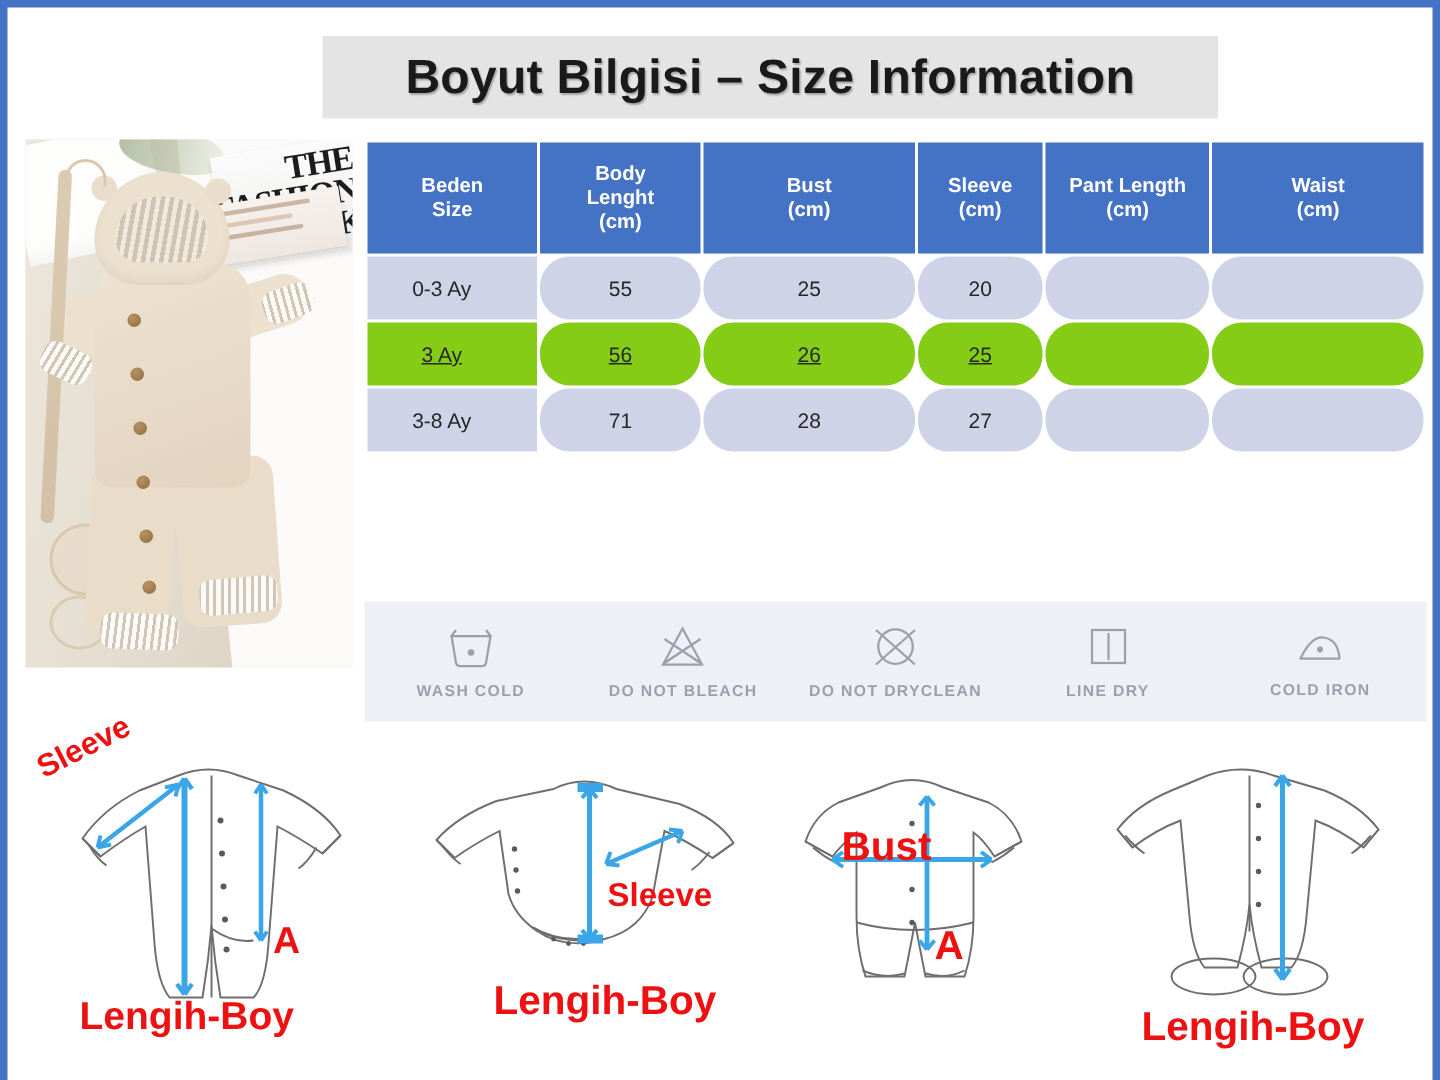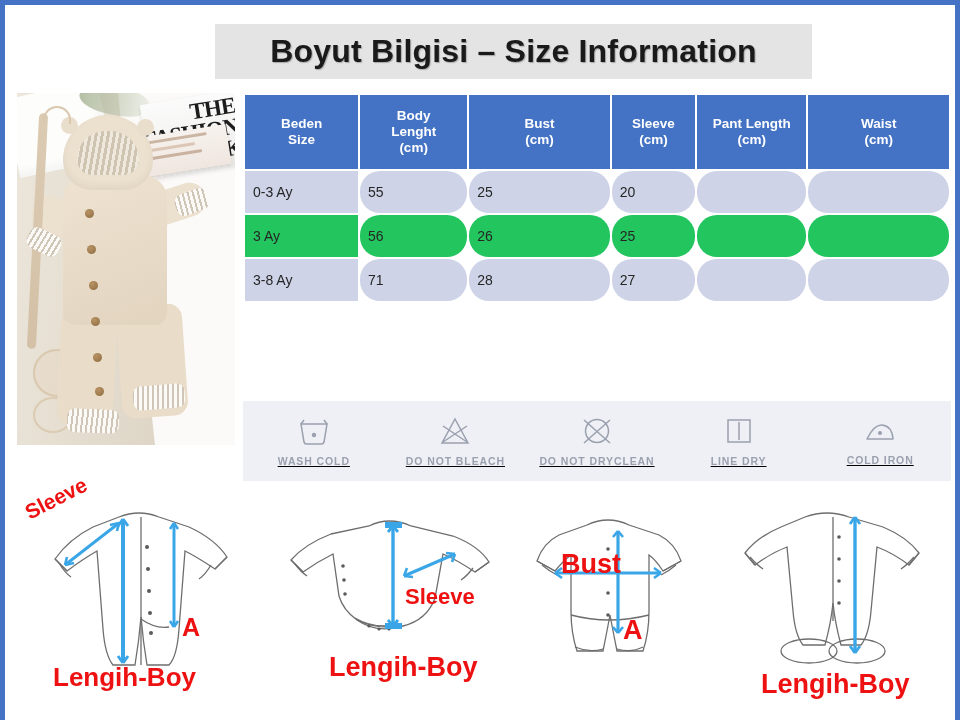--- a/index.html
+++ b/index.html
@@ -139,29 +139,29 @@
   thead th{
     background:#4472c4;color:#ffffff;font-size:13.5px;font-weight:bold;
     line-height:1.18;height:74px;vertical-align:middle;text-align:center;
     padding:2px 4px;box-sizing:border-box;
   }
   tbody td{
     height:42px;font-size:14px;color:#262626;text-align:center;
     vertical-align:middle;padding:0 8px;box-sizing:border-box;
   }
   tbody tr.odd td{background:#ced3e8;}
-  tbody tr.even td{background:#22c55e;}
-  td.cell-size{text-align:left;padding-right:22px;}
-  td.cell-num{text-align:left;border-radius:20px;}
+  tbody tr.even td{background:#84cc16;text-decoration:underline;}
+  td.cell-size{text-align:center;padding-right:22px;}
+  td.cell-num{text-align:center;border-radius:20px;}
   col.c0{width:114px;} col.c1{width:108px;} col.c2{width:142px;}
   col.c3{width:84px;}  col.c4{width:110px;} col.c5{width:142px;}
   
   #care{
     position:absolute;left:238px;top:396px;width:708px;height:80px;
-    background:#eef0f5;display:flex;align-items:center;justify-content:space-around;text-decoration:underline;
+    background:#eef0f5;display:flex;align-items:center;justify-content:space-around;
   }
   .care-item{display:flex;flex-direction:column;align-items:center;gap:9px;width:128px;}
   .care-label{font-size:10.5px;letter-spacing:.9px;color:#9aa0ae;font-weight:bold;}
   .care-ico svg{display:block;}
   
   .diagram{position:absolute;}
   .dlabel{
     position:absolute;color:#ee1111;font-weight:bold;white-space:nowrap;
     font-family:"Liberation Sans", sans-serif;
   }

